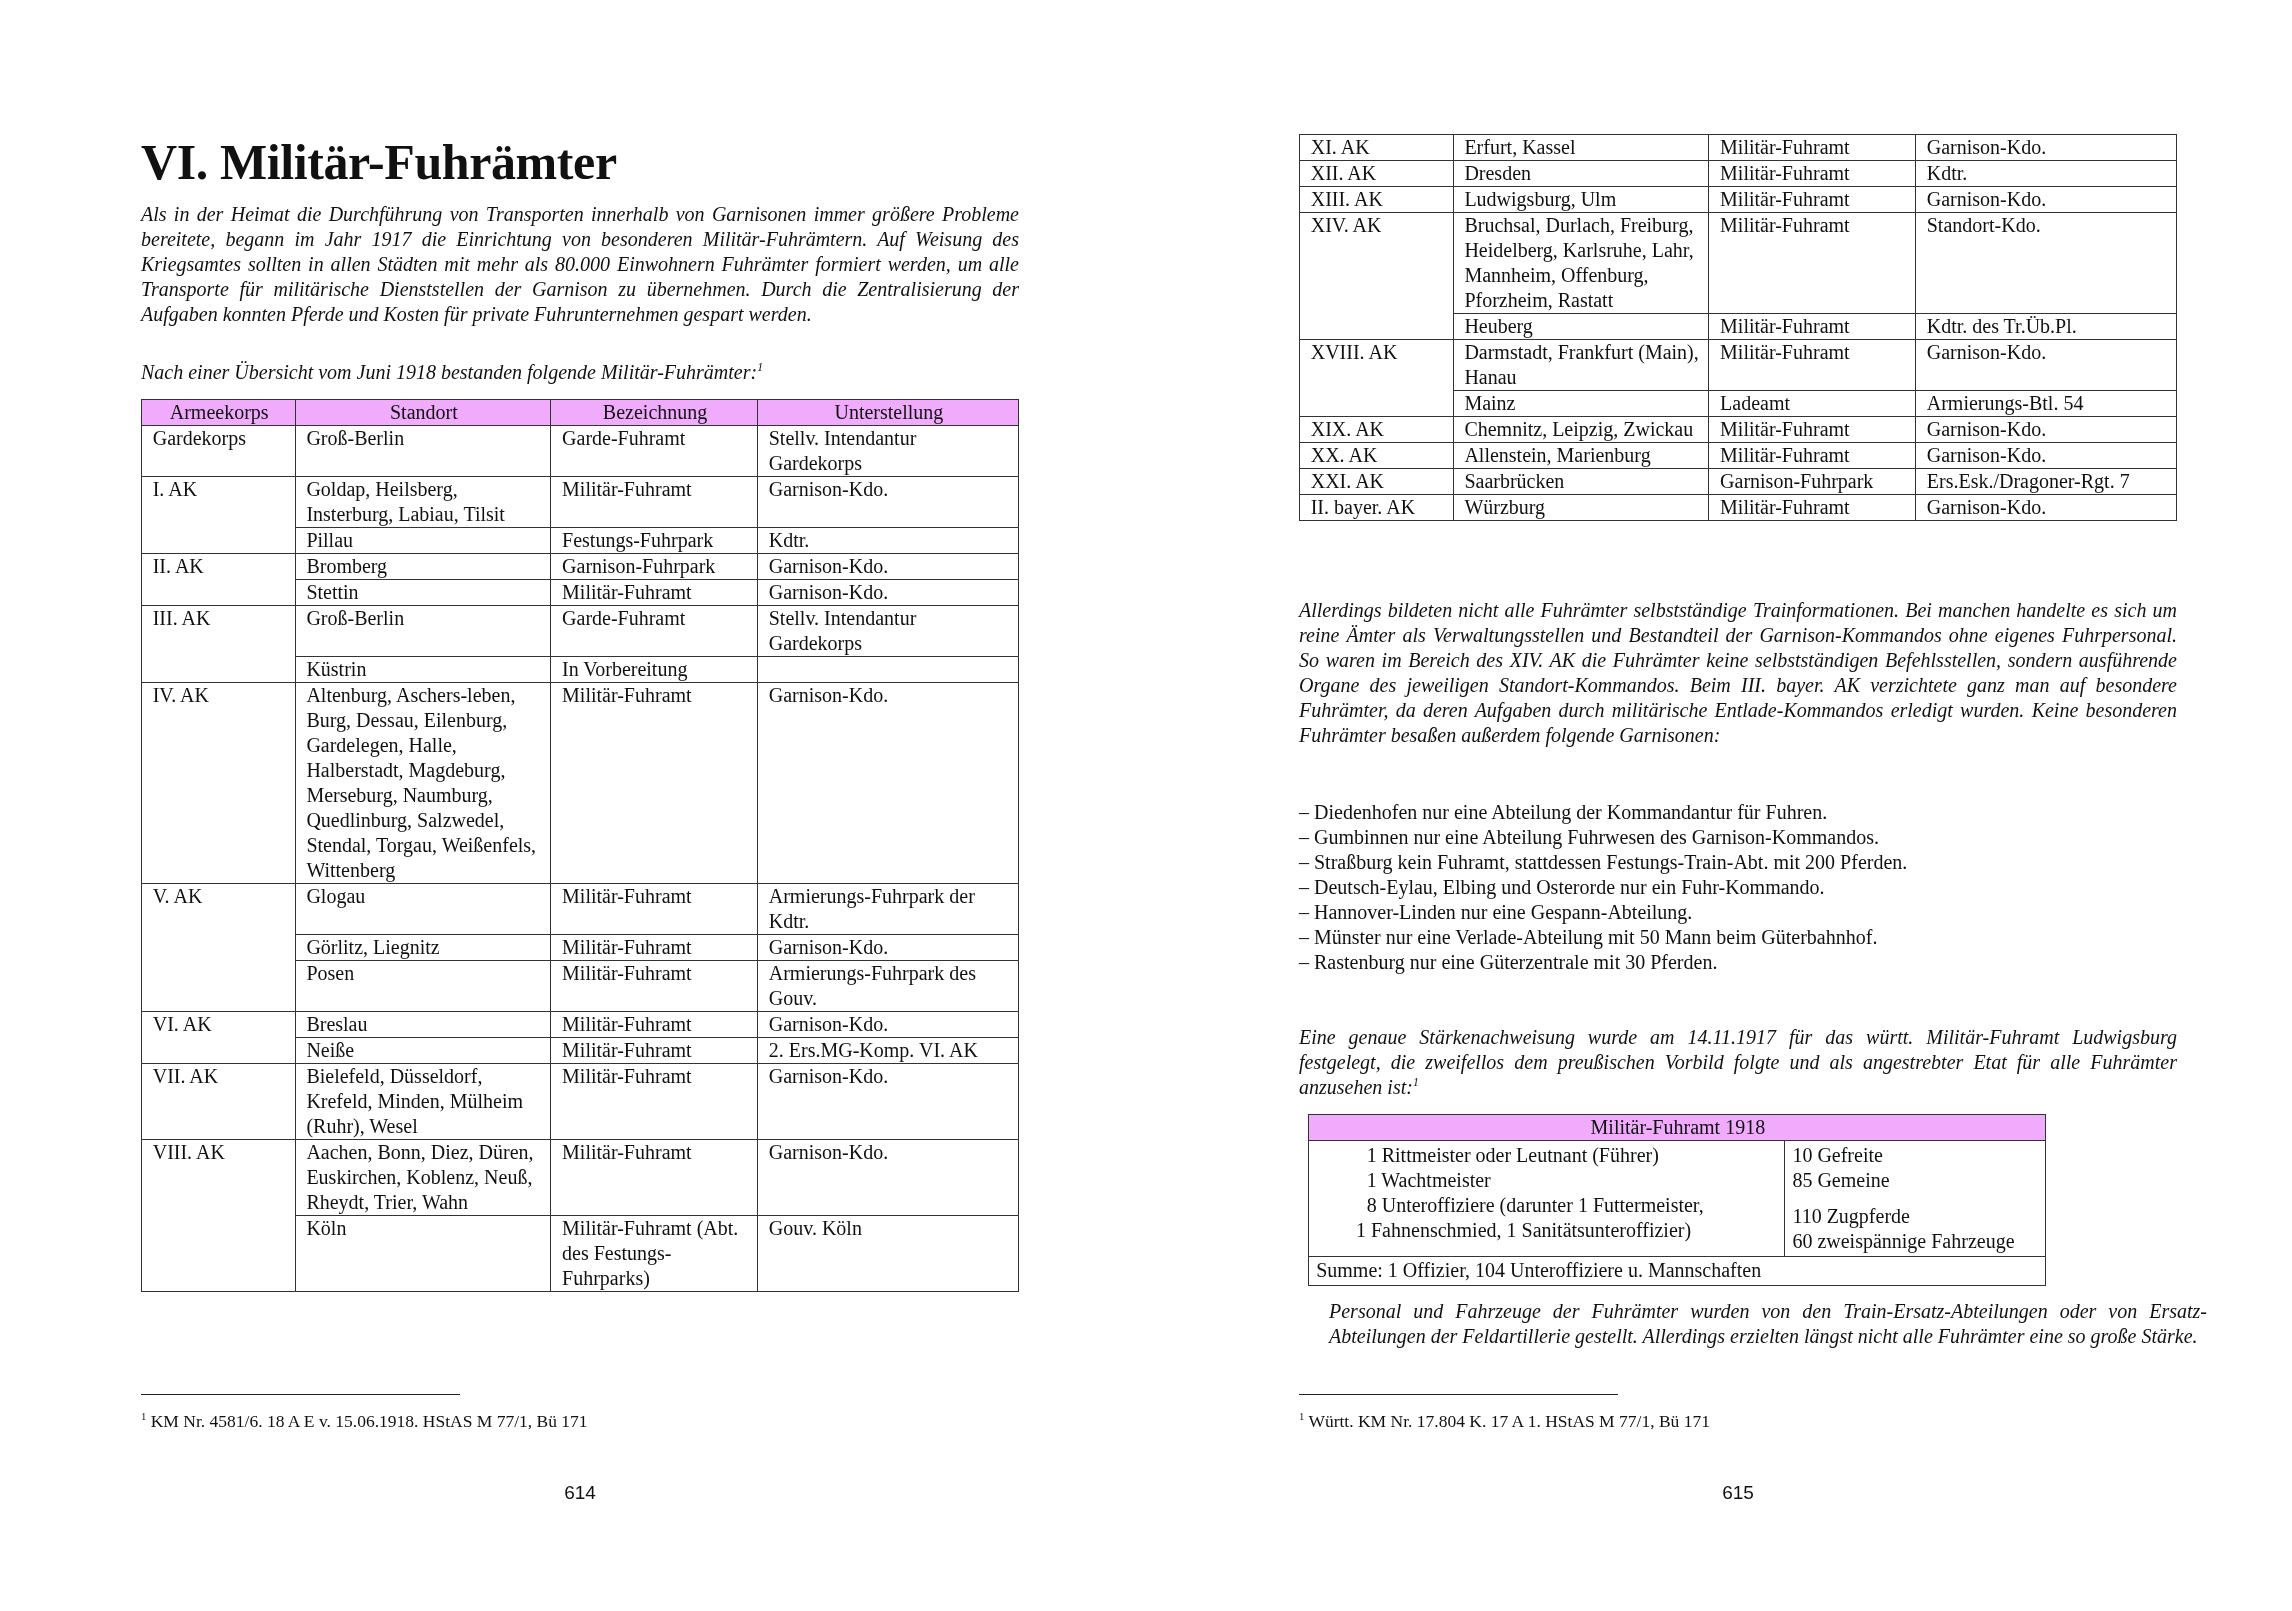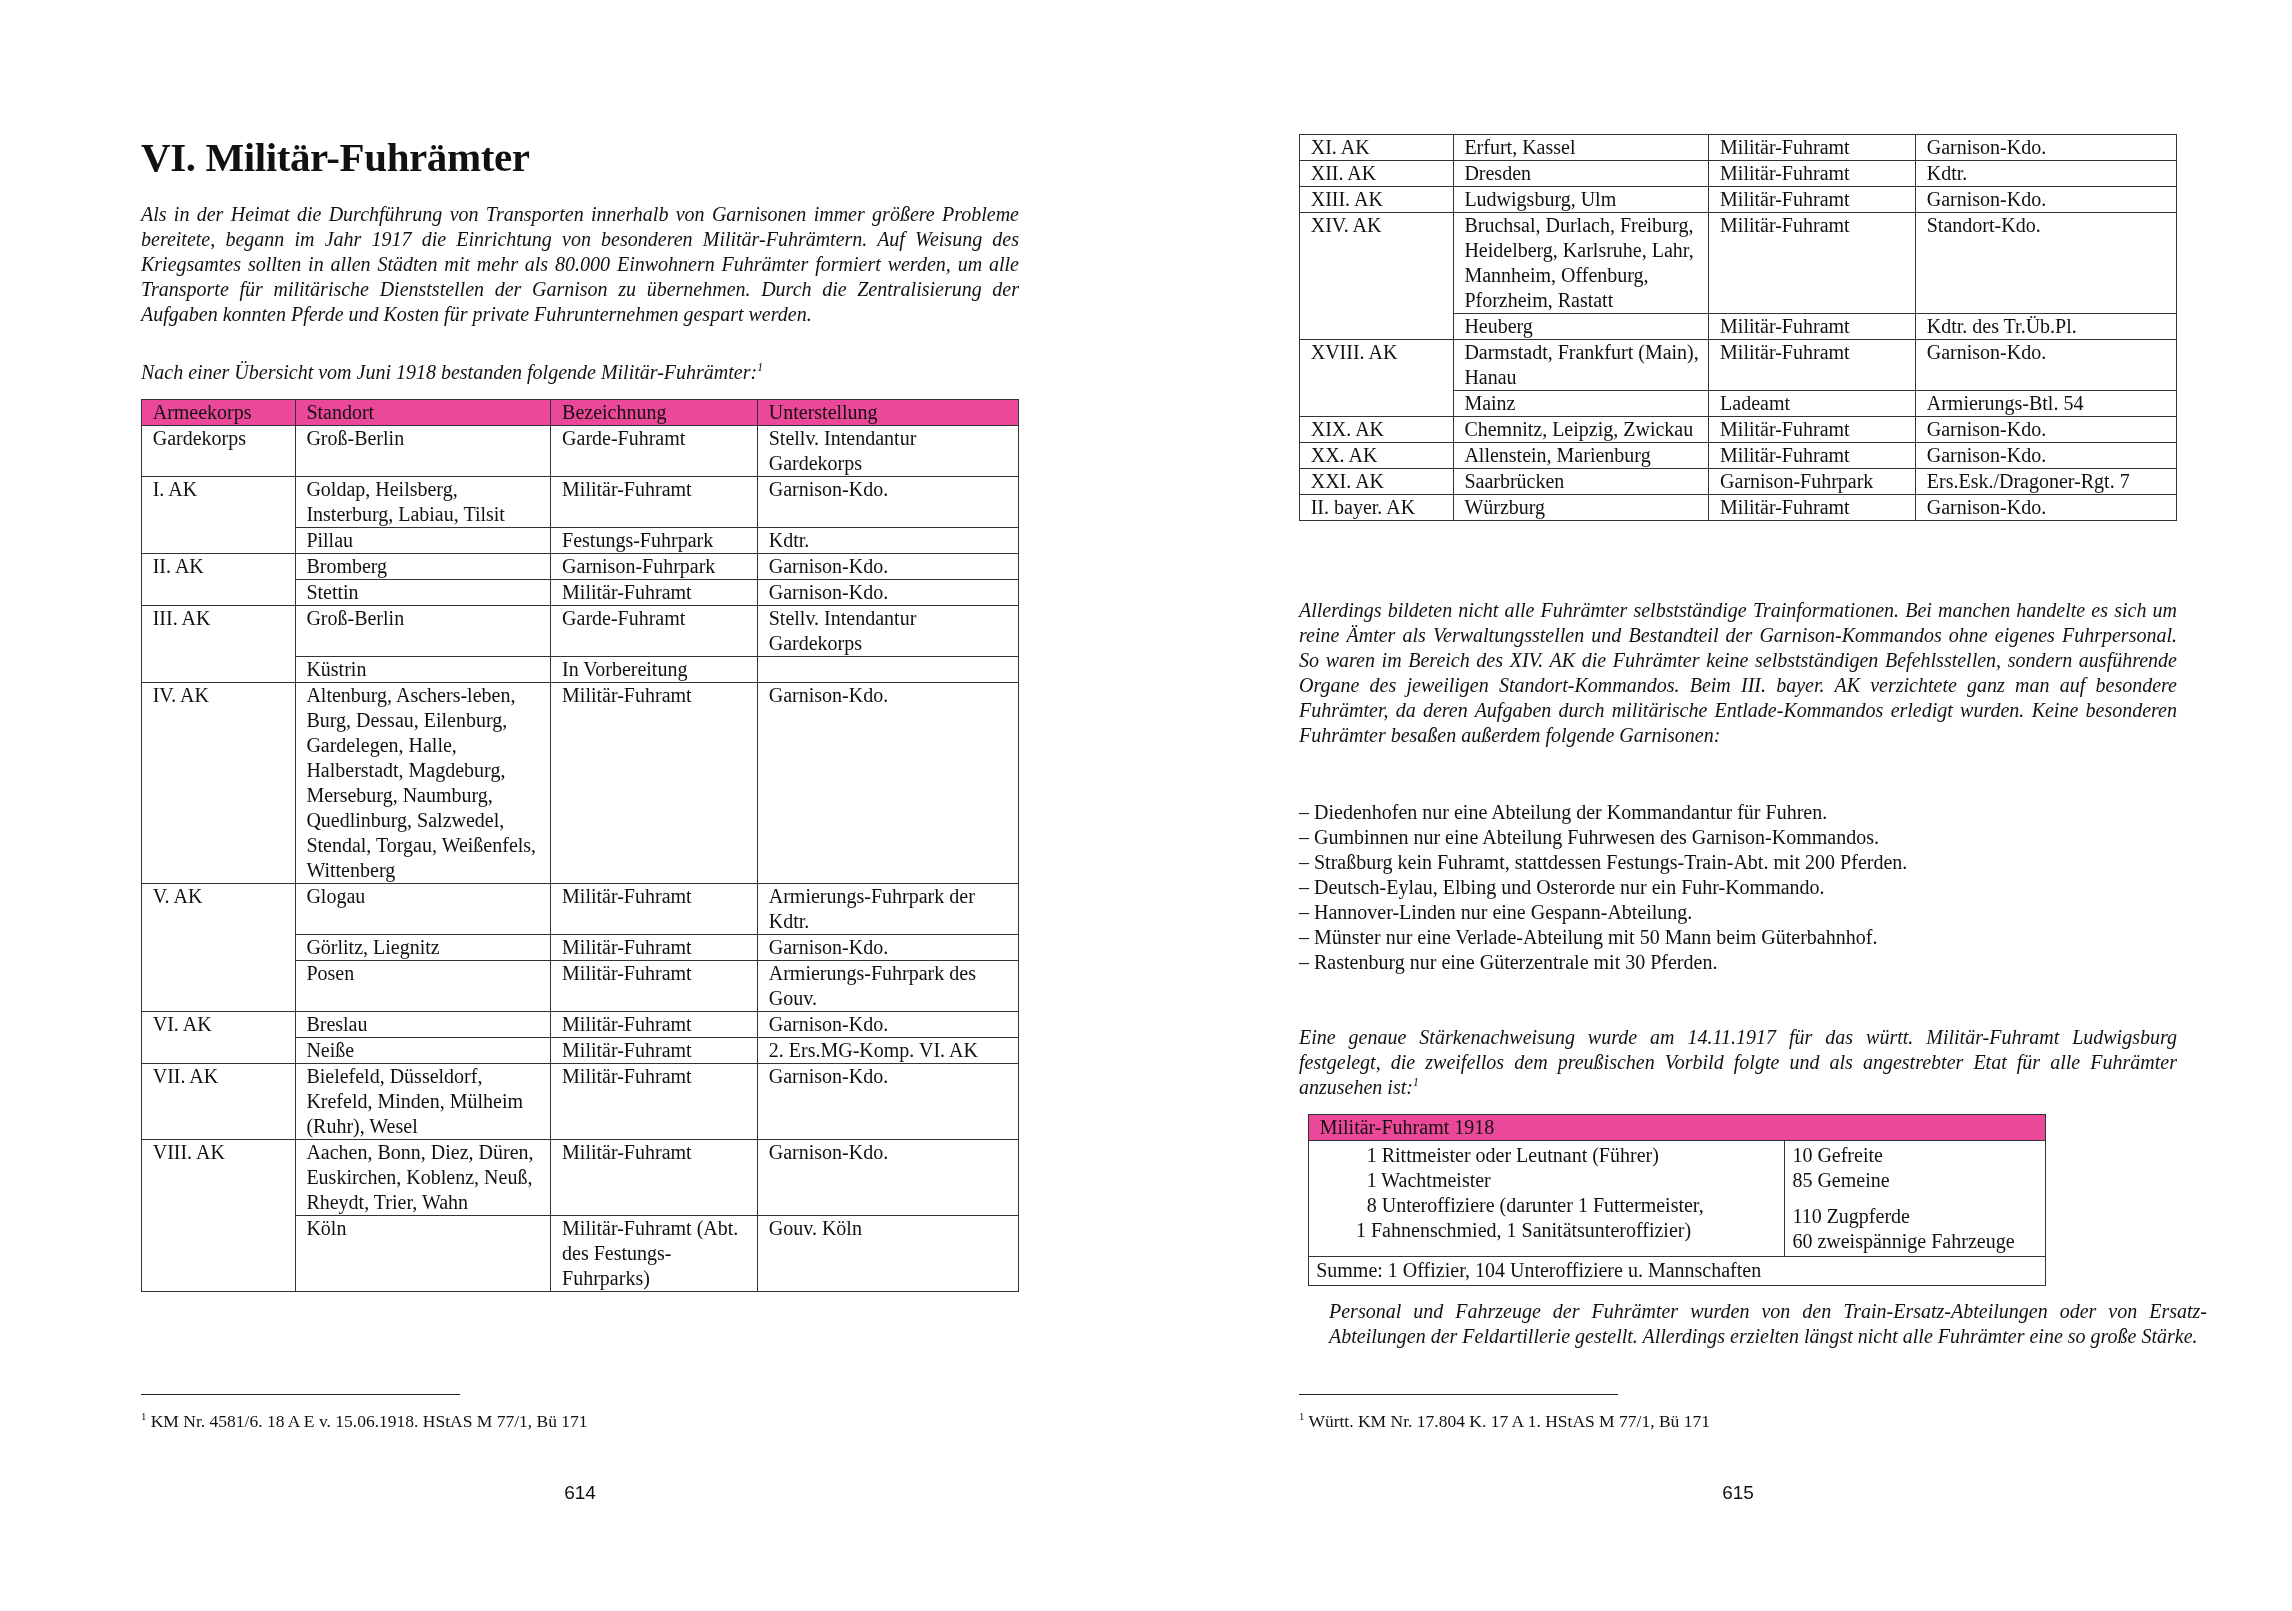--- a/index.html
+++ b/index.html
@@ -1,24 +1,24 @@
 <!DOCTYPE html>
 <html style="font-size:14.3px"><head>
 <meta charset="utf-8">
 <style>
   html,body{margin:0;padding:0;background:#fff;}
   body{width:2293px;height:1611px;position:relative;overflow:hidden;font-family:"Liberation Serif",serif;color:#111;}
   .page{position:absolute;top:0;height:1611px;}
   #left{left:141px;width:878px;}
   #right{left:1299px;width:878px;}
-  h1{position:absolute;top:133px;left:0;margin:0;font-size:41px;font-weight:bold;letter-spacing:-0.4px;}
+  h1{position:absolute;top:133px;left:0;margin:0;font-size:50px;font-weight:bold;letter-spacing:-0.4px;}
   .para{position:absolute;left:0;width:878px;margin:0;font-size:20px;line-height:25px;text-align:justify;font-style:italic;}
   table{border-collapse:collapse;position:absolute;left:0;font-size:20px;line-height:25px;}
   td,th{border:1.3px solid #333;vertical-align:top;padding:0 9px 0 10.7px;text-align:left;font-weight:normal;}
-  th{background:#ec4899;}
+  th{background:#f0abfc;text-align:center;}
   .main-table{width:878px;}
   .main-table td:nth-child(1),.main-table th:nth-child(1){width:133px;}
   .rt td.c1{width:133px;}
   .c-st{width:235px;}
   .c-bz{width:186px;}
   .fn-rule{position:absolute;left:0;width:319px;border-top:1.8px solid #222;}
   .fn{position:absolute;left:0;font-size:17.5px;}
   .fn sup{font-size:10.7px;}
   .pnum{position:absolute;width:878px;text-align:center;font-family:"Liberation Sans",sans-serif;font-size:19px;}
   .sup{font-size:11.6px;vertical-align:super;line-height:0;}

